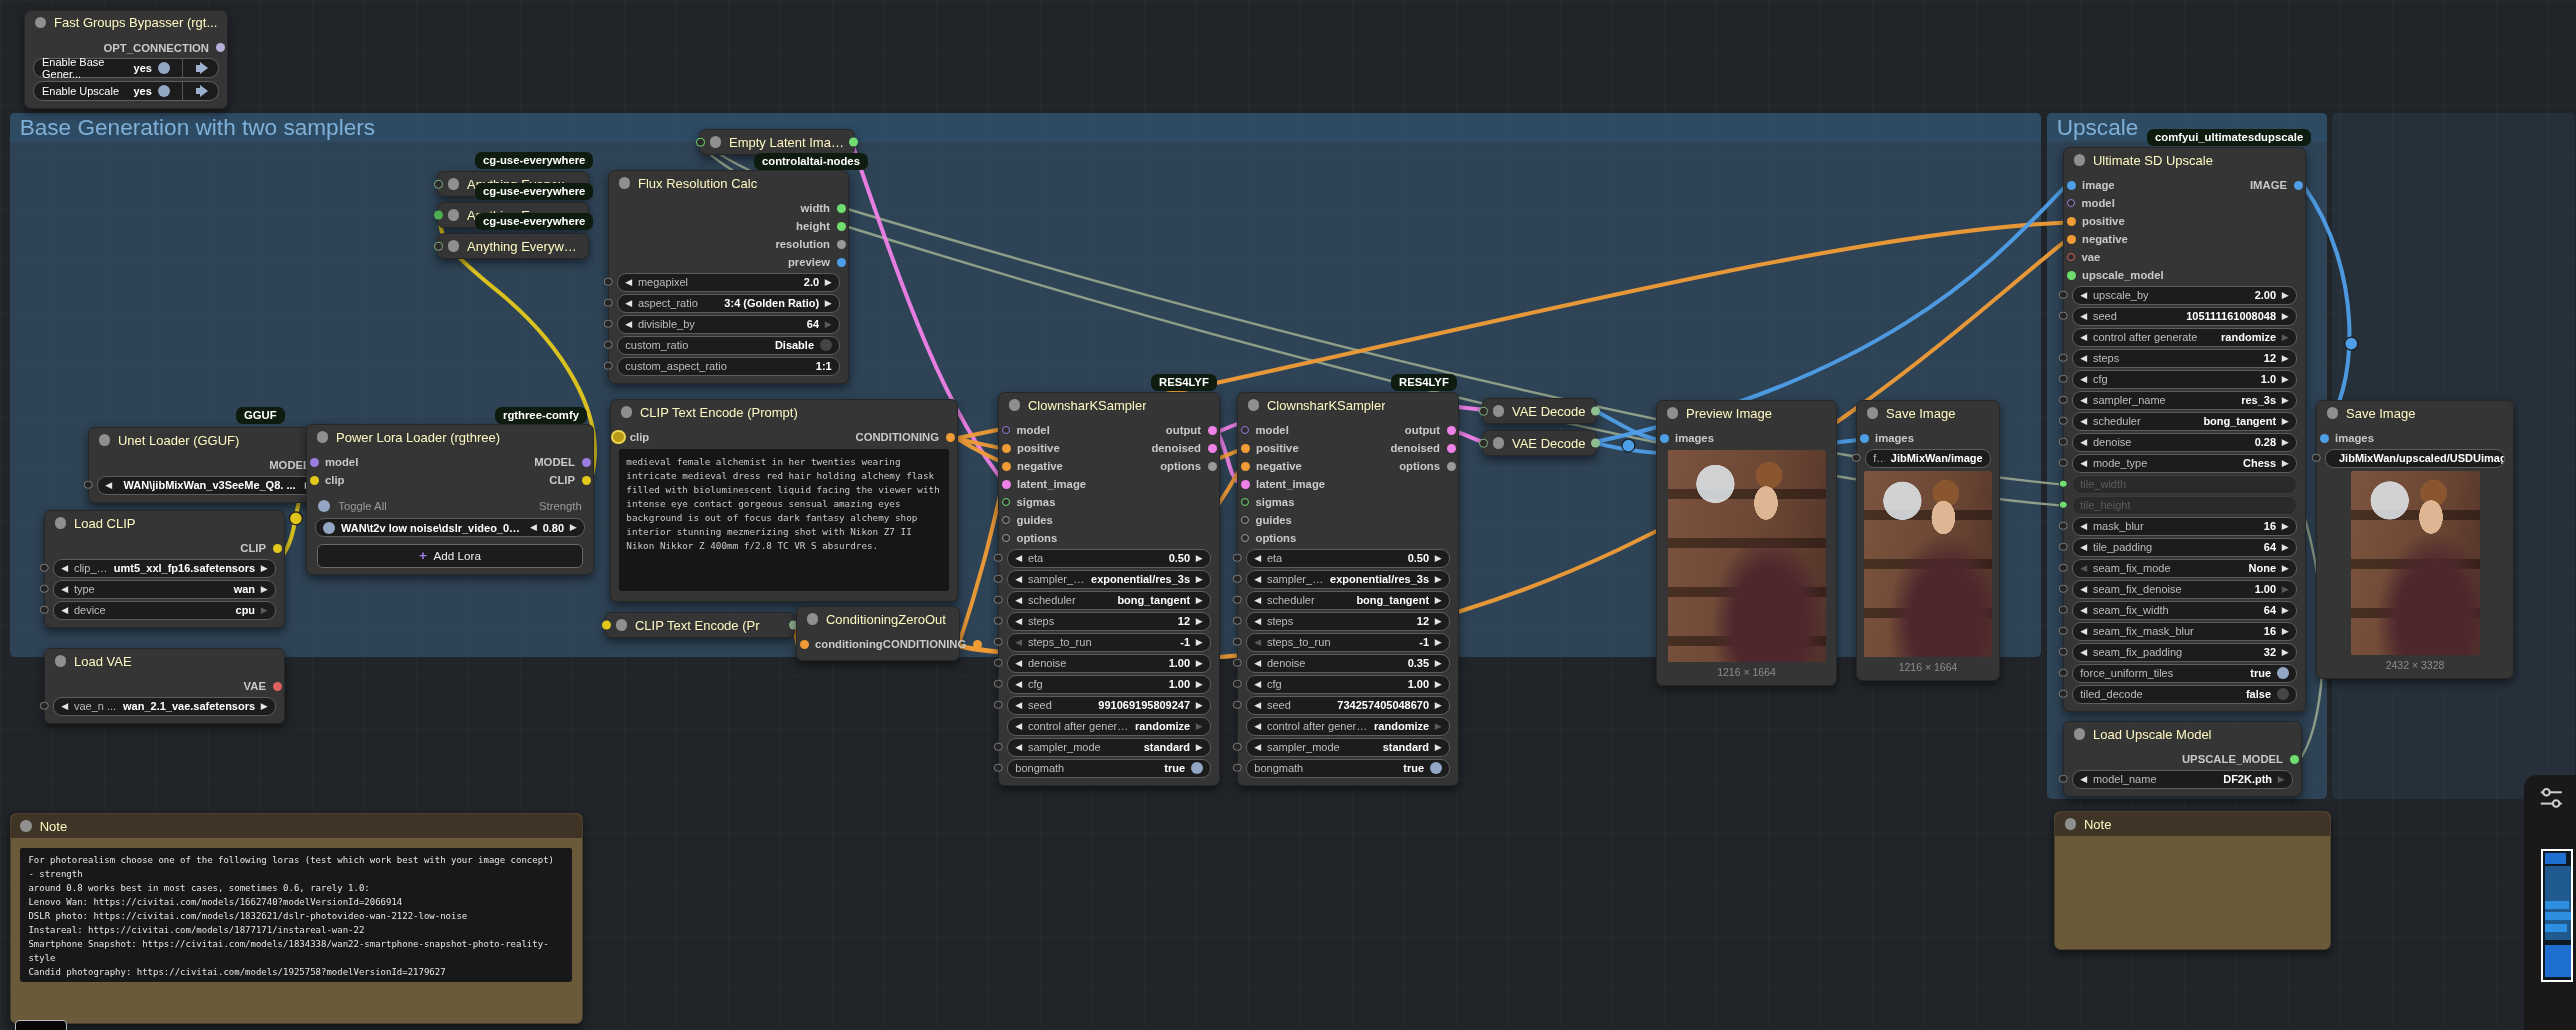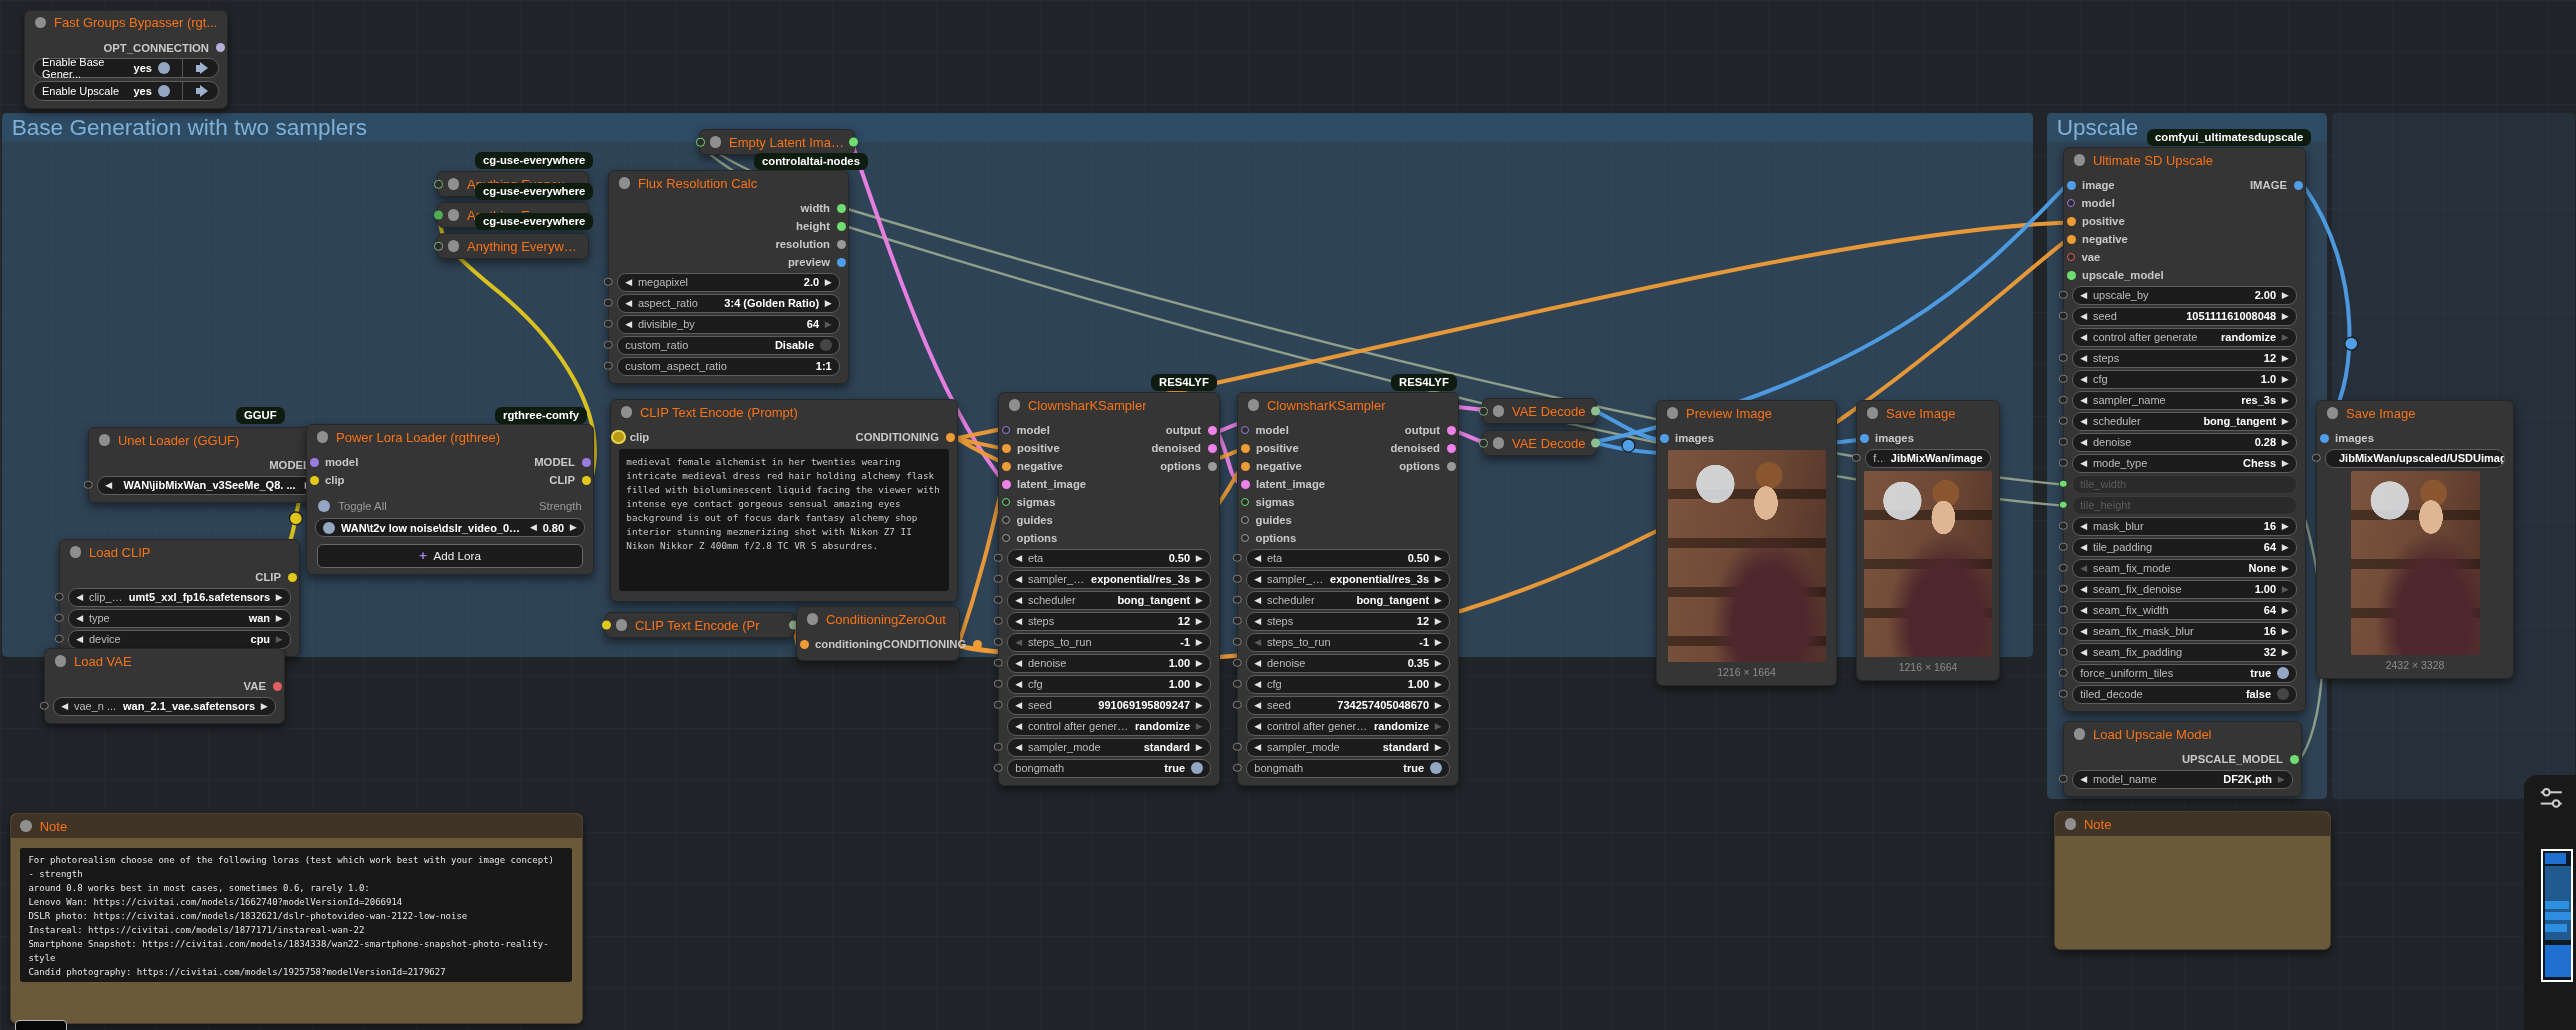--- a/index.html
+++ b/index.html
@@ -13,21 +13,21 @@
   .group{position:absolute;border-radius:4.9px;background:rgba(58,92,122,.55);z-index:0;}
   .group.ghost{background:rgba(58,92,122,.22);}
   .group-header{position:absolute;left:0;right:0;top:0;height:29px;background:rgba(47,76,102,.9);
     border-radius:4.9px 4.9px 0 0;display:flex;align-items:center;padding:0 9.7px;}
   .group-title{font-size:22.6px;color:#7fb0d8;white-space:nowrap;}
   .wires{position:absolute;left:0;top:0;z-index:1;pointer-events:none;}
   .node{position:absolute;background:#353535;border:0.8px solid #262626;border-radius:6.5px;
     box-shadow:0 4px 9.7px rgba(0,0,0,.5);z-index:2;}
   .node-header{height:24px;display:flex;align-items:center;gap:8px;padding:0 9.7px;overflow:hidden;}
   .hdot{flex:0 0 11.3px;width:11.3px;height:11.3px;border-radius:50%;background:#8f8f8f;}
-  .ntitle{color:#f97316;font-size:13px;white-space:nowrap;overflow:hidden;text-overflow:ellipsis;}
+  .ntitle{color:#fef9c3;font-size:13px;white-space:nowrap;overflow:hidden;text-overflow:ellipsis;}
   .node.collapsed{height:24px;}
   .stub{position:absolute;top:50%;width:9px;height:9px;border-radius:50%;transform:translateY(-50%);}
   .stub.in{left:-4px;} .stub.out{right:-4px;}
   .rows{padding:4px 0 6.5px;}
   .prow{height:18px;display:flex;align-items:center;padding:0 5.7px;font-size:11.3px;color:#c9c9c9;font-weight:bold;}
   .pin{display:flex;align-items:center;gap:6.5px;margin-left:-3.2px;}
   .pout{display:flex;align-items:center;gap:6.5px;margin-left:auto;margin-right:-3.2px;}
   .dot{width:9px;height:9px;border-radius:50%;flex:0 0 auto;}
   .dot.ring{background:#2b2b2b !important;border:1.6px solid;width:6.5px;height:6.5px;}
   .dot.hl{width:10.5px;height:10.5px;border:2.4px solid #e8d44d;background:#b89a17 !important;margin:-2.4px;}
@@ -82,21 +82,21 @@
   .mm-box{position:absolute;left:17px;top:74px;width:32px;height:133px;background:#0d1a24;
     border:2.4px solid #fff;box-sizing:border-box;}
   .mm-r{position:absolute;left:1.6px;}
   .chip{position:absolute;left:14.6px;top:1020px;width:50px;height:10.5px;background:#070707;
     border:1.6px solid #bcbcbc;border-radius:4px;z-index:6;}
 </style>
 </head>
 <body>
 
 <div id="canvas">
-    <div class="group" style="left: 2px; top: 113px; width: 2031px; height: 544px;">
+    <div class="group" style="left: 10px; top: 113px; width: 2031px; height: 544px;">
       <div class="group-header">
         <span class="group-title">Base Generation with two samplers</span>
       </div>
     </div>
     <div class="group" style="left: 2047px; top: 113px; width: 280px; height: 686px;">
       <div class="group-header">
         <span class="group-title">Upscale</span>
       </div>
     </div>
     <div class="group ghost" style="left: 2332px; top: 113px; width: 243px; height: 686px;"></div>
@@ -183,21 +183,21 @@
           <span class="slot"></span>
           <div class="pill">
             <span class="arr">◀</span>
             <span class="lbl"></span>
             <span class="val left">WAN\jibMixWan_v3SeeMe_Q8. ...</span>
             <span class="arr">▶</span>
           </div>
         </div>
       </div>
     </div>
-    <div class="node" style="left: 44px; top: 539px; width: 239px; margin-left: 15px;">
+    <div class="node" style="left: 44px; top: 510px; width: 239px;">
       <div class="node-header">
         <span class="hdot"></span>
         <span class="ntitle">Load CLIP</span>
       </div>
       <div class="rows">
         <div class="prow">
           <span class="pout">
             <span>CLIP</span>
             <span class="dot" style="background: rgb(227, 200, 28);"></span>
           </span>

